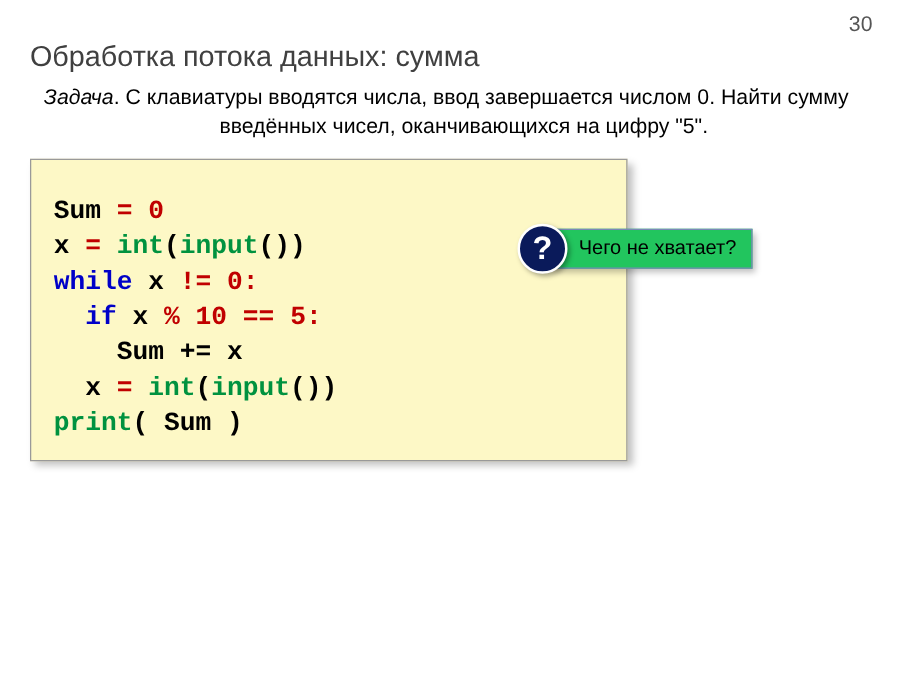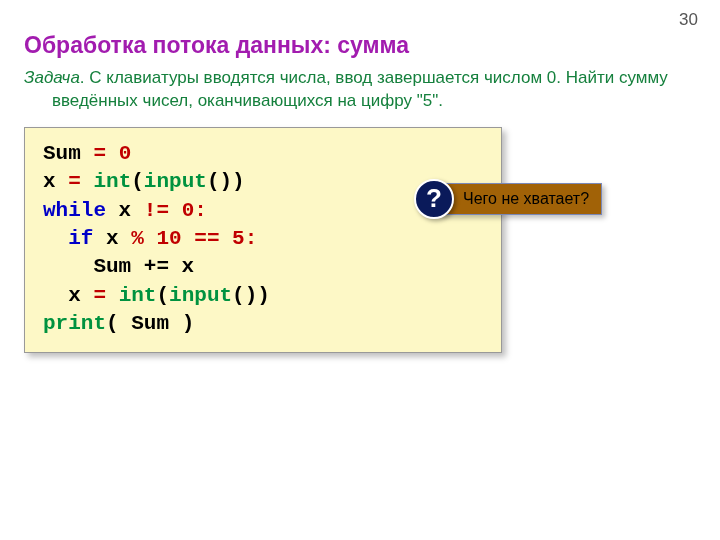--- a/index.html
+++ b/index.html
@@ -17,49 +17,50 @@
     top: 10px;
     right: 22px;
     font-size: 17px;
     color: #555;
   }
   .content {
     padding: 32px 30px 0 24px;
   }
   .title {
     font-size: 23px;
-    font-weight: bold;
-    color: #a21caf;
+    font-weight: normal;
+    color: #404040;
     margin: 0 0 8px 0;
   }
   .task {
     font-size: 17px;
-    color: #15803d;
+    color: #000000;
     line-height: 1.35;
     margin: 0 0 14px 0;
     padding-left: 0;
+    text-align: center;
   }
   .task-label {
     font-style: italic;
   }
   .task-body {
     display: block;
     padding-left: 28px;
     text-indent: -28px;
   }
   .code-wrap {
     position: relative;
     width: 478px;
     margin-left: 0;
   }
   .code-block {
     background: #fdf8c6;
     border: 1px solid #999;
     box-shadow: 4px 4px 6px rgba(0,0,0,0.25);
-    padding: 12px 18px 14px 18px;
+    padding: 28px 18px 14px 18px;
     font-family: "Courier New", Courier, monospace;
     font-size: 21px;
     font-weight: bold;
     line-height: 1.35;
     white-space: pre;
     color: #000;
   }
   .kw   { color: #0000c8; }   
   .fn   { color: #00923f; }   
   .num  { color: #c00000; }   
@@ -82,21 +83,21 @@
     font-weight: bold;
     display: flex;
     align-items: center;
     justify-content: center;
     border: 2px solid #fff;
     box-shadow: 2px 2px 4px rgba(0,0,0,0.35);
     z-index: 2;
     position: relative;
   }
   .note {
-    background: #a16207;
+    background: #22c55e;
     border: 1px solid #7a88b8;
     box-shadow: 3px 3px 5px rgba(0,0,0,0.25);
     font-size: 16px;
     color: #000;
     padding: 6px 12px 6px 22px;
     margin-left: -14px;
     white-space: nowrap;
   }
 </style>
 </head>

